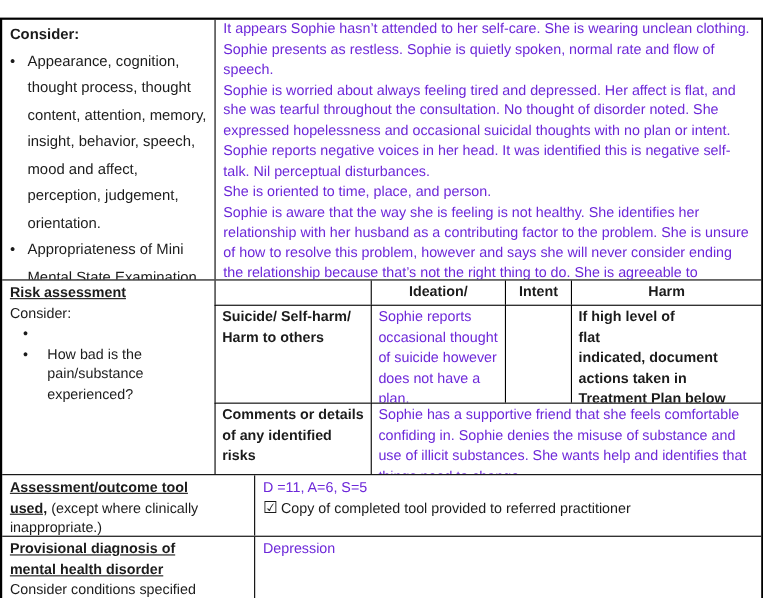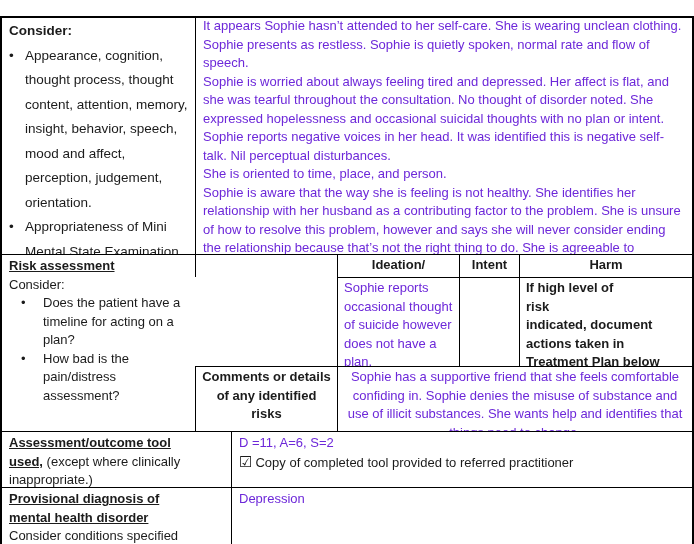--- a/index.html
+++ b/index.html
@@ -36,21 +36,21 @@
   
   .risk{display:grid;height:177px;border-top:1.5px solid #000;
     grid-template-columns:193px 142px 122px 60px 1fr;
     grid-template-rows:22px 89px 1fr;}
   .rg{padding:1px 6px;overflow:hidden;}
   .risk-left{grid-row:1/4;grid-column:1;padding:2px 7px;}
   .risk-left .bullet-line{padding-left:12px;}
   .risk-left .bullet-glyph{width:22px;flex:0 0 22px;}
   .hdr{font-weight:bold;text-align:center;border-left:1.5px solid #000;}
   .r2{border-top:1.5px solid #000;border-left:1.5px solid #000;}
-  .r3{border-top:1.5px solid #000;border-left:1.5px solid #000;text-align:center;}
+  .r3{border-top:1.5px solid #000;border-left:1.5px solid #000;}
   .comments-text{grid-column:3/6;}
 
   
   .rowC{height:56px;}
   .rowD{flex:1;}
   .lblcell{width:193px;}
   .valcell{flex:1;}
   .chk{font-size:15px;line-height:18.5px;margin-right:3px;color:#1b1b1b;}
 </style>
 </head>
@@ -78,51 +78,52 @@
 Sophie is aware that the way she is feeling is not healthy. She identifies her relationship with her husband as a contributing factor to the problem. She is unsure of how to resolve this problem, however and says she will never consider ending the relationship because that’s not the right thing to do. She is agreeable to counselling and the commencement of antidepressant.</div>
       </div>
     </div>
 
     <div class="risk">
       <div class="risk-left">
         <div class="bold und">Risk assessment</div>
         <div class="ital">Consider:</div>
         <div class="bullet-line">
           <span class="bullet-glyph">•</span>
-          <span class="bullet-text ital">Does the patient have a timeline for acting on a plan?</span>
         </div>
         <div class="bullet-line">
           <span class="bullet-glyph">•</span>
-          <span class="bullet-text ital">How bad is the pain/distress assessment?</span>
+          <span class="bullet-text ital">How bad is the pain/substance experienced?</span>
         </div>
       </div>
 
       <div class="rg bl" style="grid-row:1;grid-column:2;"></div>
       <div class="rg hdr" style="grid-row:1;grid-column:3;">Ideation/ thoughts</div>
       <div class="rg hdr" style="grid-row:1;grid-column:4;">Intent</div>
       <div class="rg hdr" style="grid-row:1;grid-column:5;">Harm</div>
 
+      <div class="rg r2 bold pre" style="grid-row:2;grid-column:2;">Suicide/ Self-harm/
+Harm to others</div>
       <div class="rg r2 purple" style="grid-row:2;grid-column:3;">Sophie reports occasional thought of suicide however does not have a plan.</div>
       <div class="rg r2" style="grid-row:2;grid-column:4;"></div>
       <div class="rg r2 bold ital pre" style="grid-row:2;grid-column:5;">If high level of
-risk
+flat
 indicated, document
 actions taken in
 Treatment Plan below</div>
 
       <div class="rg r3 bold" style="grid-row:3;grid-column:2;">Comments or details of any identified risks</div>
       <div class="rg r3 purple comments-text" style="grid-row:3;">Sophie has a supportive friend that she feels comfortable confiding in. Sophie denies the misuse of substance and use of illicit substances. She wants help and identifies that things need to change.</div>
     </div>
 
     <div class="row rowC bt">
       <div class="cell lblcell">
         <span class="bold und">Assessment/outcome tool used,</span><span class="ital"> (except where clinically inappropriate.)</span>
       </div>
       <div class="cell valcell bl">
-        <div class="purple">D =11, A=6, S=2</div>
+        <div class="purple">D =11, A=6, S=5</div>
         <div>
           <span class="chk">☑</span><span>Copy of completed tool provided to referred practitioner</span>
         </div>
       </div>
     </div>
 
     <div class="row rowD bt">
       <div class="cell lblcell">
         <div class="bold und">Provisional diagnosis of mental health disorder</div>
         <div class="ital">Consider conditions specified in the ICP</div>

